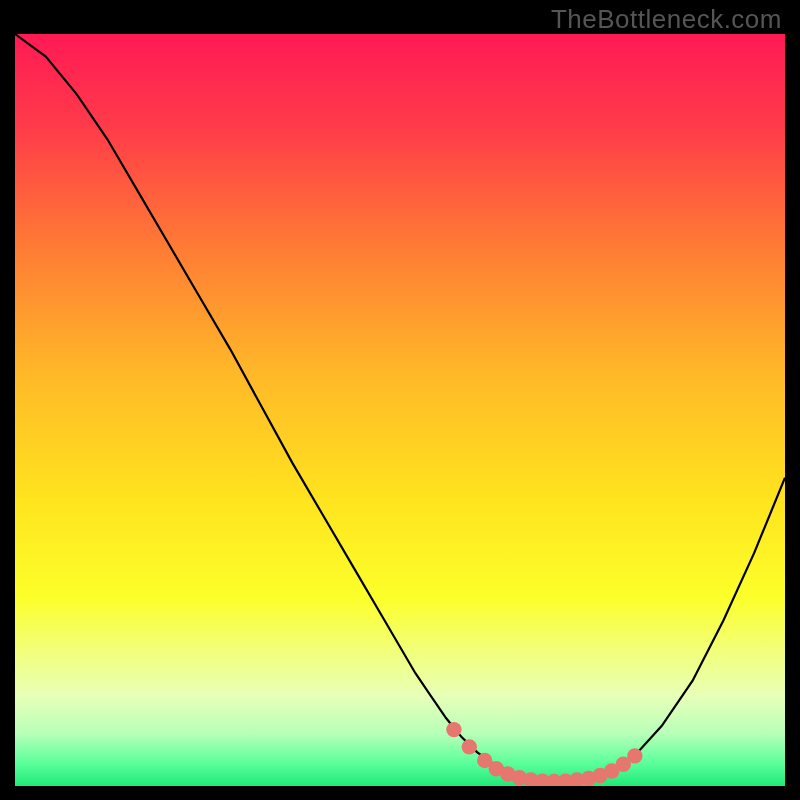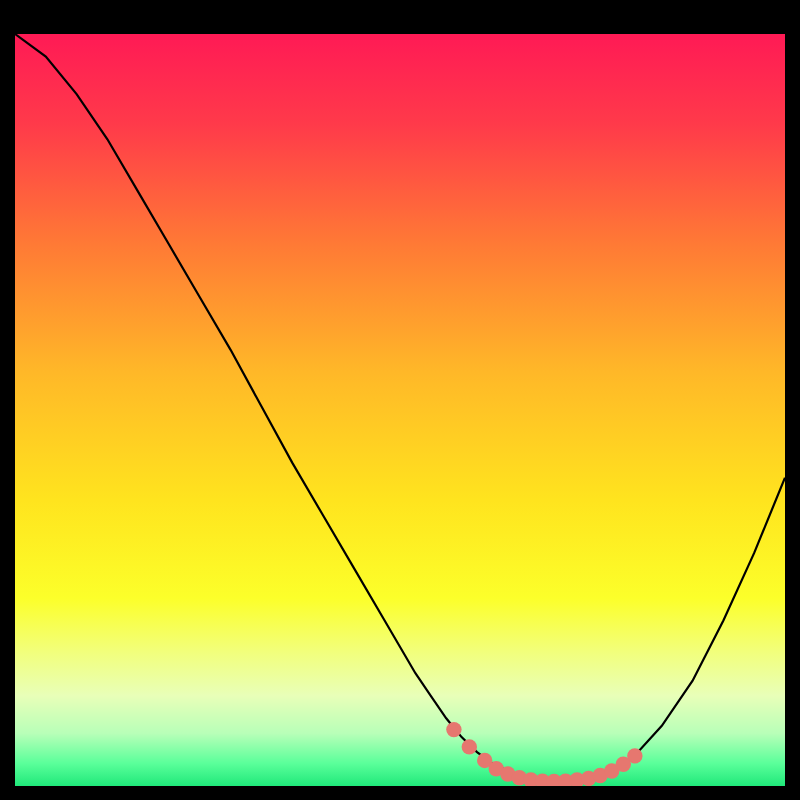--- a/index.html
+++ b/index.html
@@ -35,20 +35,21 @@
     top: 0;
     width: 100%;
     height: 100%;
   }
   svg { display: block; }
 </style>
 </head>
 <body>
 
 <div class="container">
+  <div class="watermark">TheBottleneck.com</div>
   <div class="plot-frame">
     <svg class="plot-area" width="770" height="752" viewBox="0 0 770 752" preserveAspectRatio="none">
       <defs>
         <linearGradient id="bg-grad" x1="0" y1="0" x2="0" y2="1">
             <stop offset="0%" stop-color="#ff1a55"></stop>
             <stop offset="12%" stop-color="#ff3a4a"></stop>
             <stop offset="28%" stop-color="#ff7a35"></stop>
             <stop offset="45%" stop-color="#ffb828"></stop>
             <stop offset="62%" stop-color="#ffe41e"></stop>
             <stop offset="75%" stop-color="#fcff2a"></stop>

